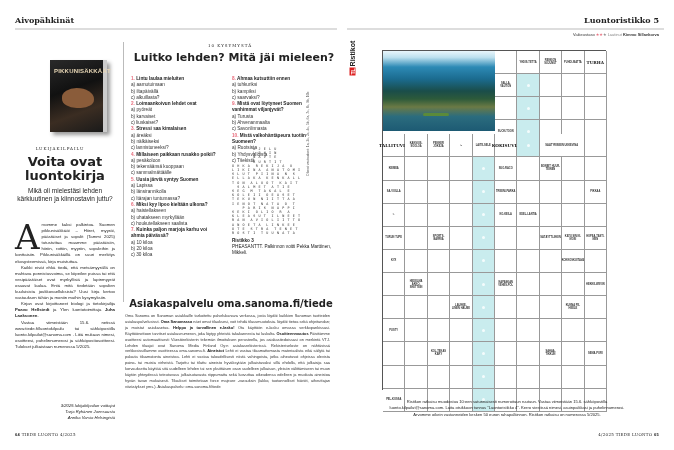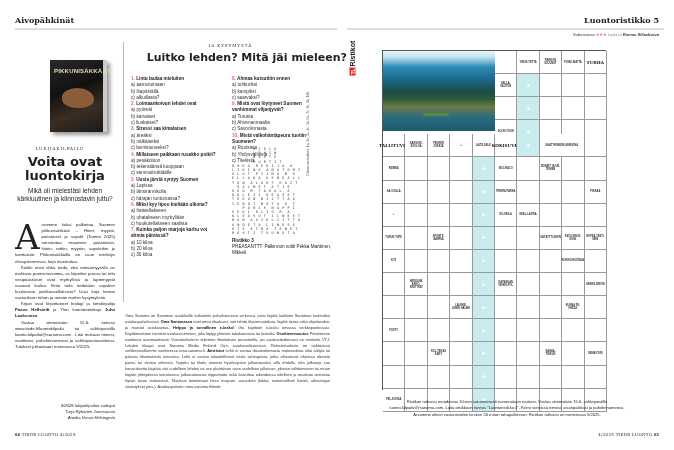--- a/index.html
+++ b/index.html
@@ -16,21 +16,21 @@
 .headline{position:absolute;left:15px;width:100px;text-align:center;font-family:"DejaVu Sans",sans-serif;font-weight:bold;font-size:13px;line-height:14px;top:155px}
 .deck{position:absolute;left:15px;width:100px;text-align:center;font-size:6.5px;line-height:8px;top:187px}
 .body-left{position:absolute;left:15px;width:100px;top:222px;font-size:4.3px;line-height:6.1px;text-align:justify}
 .dropcap{float:left;font-family:"DejaVu Serif",serif;font-size:34px;line-height:28px;margin-right:2px;margin-top:1px}
 .body-left b{font-weight:bold}
 .winners{position:absolute;left:15px;width:100px;top:403px;font-size:4.2px;line-height:6px;text-align:right;font-style:italic}
 .folio-l{position:absolute;left:15px;top:432px;font-family:"DejaVu Serif",serif;font-size:4px;letter-spacing:.3px}
 .folio-l b{font-family:"Liberation Sans",sans-serif}
 .vrule{position:absolute;left:123px;top:42px;width:1px;height:260px;background:#bbb}
 .quiz-kicker{position:absolute;left:125px;width:210px;text-align:center;top:43px;font-family:"DejaVu Serif",serif;font-size:4px;letter-spacing:1px}
-.quiz-title{position:absolute;left:137px;width:210px;text-align:right;top:51px;font-weight:bold;font-size:11px;font-family:"DejaVu Sans",sans-serif}
+.quiz-title{position:absolute;left:129px;width:210px;text-align:center;top:51px;font-weight:bold;font-size:11px;font-family:"DejaVu Sans",sans-serif}
 .qcol{position:absolute;top:76px;font-size:4.7px;line-height:6.3px;width:90px}
 .qcol .q{font-weight:bold}
 .qcol .n{color:#e86a7a;font-weight:bold}
 .qcol .a{color:#333}
 .answers-rot{position:absolute;left:306px;top:76px;font-size:3.4px;color:#555;writing-mode:vertical-rl;transform:rotate(180deg);height:100px}
 .solgrid{position:absolute;left:232px;top:147px;width:80px;font-family:"DejaVu Sans Mono",monospace;font-size:3.4px;line-height:4.2px;white-space:pre;letter-spacing:.6px;color:#333}
 .prev{position:absolute;left:232px;top:238px;font-size:4.6px;line-height:6px;width:100px}
 .prev b{font-weight:bold}
 .cs-title{position:absolute;left:125px;width:212px;text-align:center;top:298px;font-weight:bold;font-size:10px;font-family:"DejaVu Sans",sans-serif}
 .cs-body{position:absolute;left:125px;width:205px;top:313px;font-size:3.9px;line-height:5.9px;text-align:justify;color:#333}
@@ -163,20 +163,21 @@
 R A N  A V I O L I I T T O
 A N O E T A  L I N K E E
 O T E  S T R A  T E N E T
 R O S T I  T U U N A T A</div>
 
   <div class="prev">
     <b>Ristikko 3</b>
     <div>PHEASANTTT. Palkinnon voitti Pekka Marttinen, Mikkeli.</div>
   </div>
 
+  <div class="cs-title">Asiakaspalvelu oma.sanoma.fi/tiede</div>
   <div class="cs-body">
     <span>Oma Sanoma on Sanoman asiakkaille tarkoitettu palvelukanava verkossa, josta löydät kaikkien Sanoman tuotteiden asiakaspalvelusivut. </span><b>Oma Sanomassa</b><span> näet omat tilauksesi, voit tehdä tilausmuutoksia. löydät tietoa sekä ohjeitandan; ja muistat asiakasetua. </span><b>Helppo ja turvallinen e-lasku!</b><span> Ota käyttöön e-lasku omassa verkkopankissasi. Käyttöönottoon tarvitset asiakasnumeron, joka löytyy yhteistä takakannesta tai laskulta. </span><b>Osoitteenmuutos</b><span> Päivitämme osoitteesi automaattisesti Väestörekisterin tekemän ilmoituksen perusteella, jos asiakastiedoissasi on merkintä VTJ. Lehden tilaajat ovat Sanoma Media Finland Oy:n asiakasrekisterissä. Rekisteriseloste on nähtävissä verkkosivuillamme osoitteessa oma.sanoma.fi. </span><b>Aineistot</b><span> Lehti ei vastaa tilaamattomasta materiaalista eikä säilytä tai palauta tilaamatonta aineistoa. Lehti ei vastaa taloudellisesti niistä vahingoista, jotka aiheutuvat ohjeissa olevista paino- tai muista virheistä. Tarjottu tai tilattu aineisto hyväksytään julkaistavaksi sillä ehdolla, että julkaisija saa korvauksetta käyttää sitä uudelleen lehden tai sen yksittäisen osan uudelleen julkaisun, yleisön välittämiseen tai muun käytön yhteydessä toteutuvuus julkaisutavasta riippumatta sekä luovuttaa oikeudensa edelleen ja muokata aineistoa hyvän tavan mukaisesti. Tilaukset toimitetaan force majeure -varauksin (lakko, tuotannolliset häiriöt, aiheuttajan viivästykset yms.). Asiakaspalvelu: oma.sanoma.fi/tiede</span>
   </div>
 </div>
 
 <div class="page right">
   <div class="cross-head">Luontoristikko 5</div>
   <div class="cross-rule"></div>
   <div class="diff">
     <span>Vaikeustaso</span>

